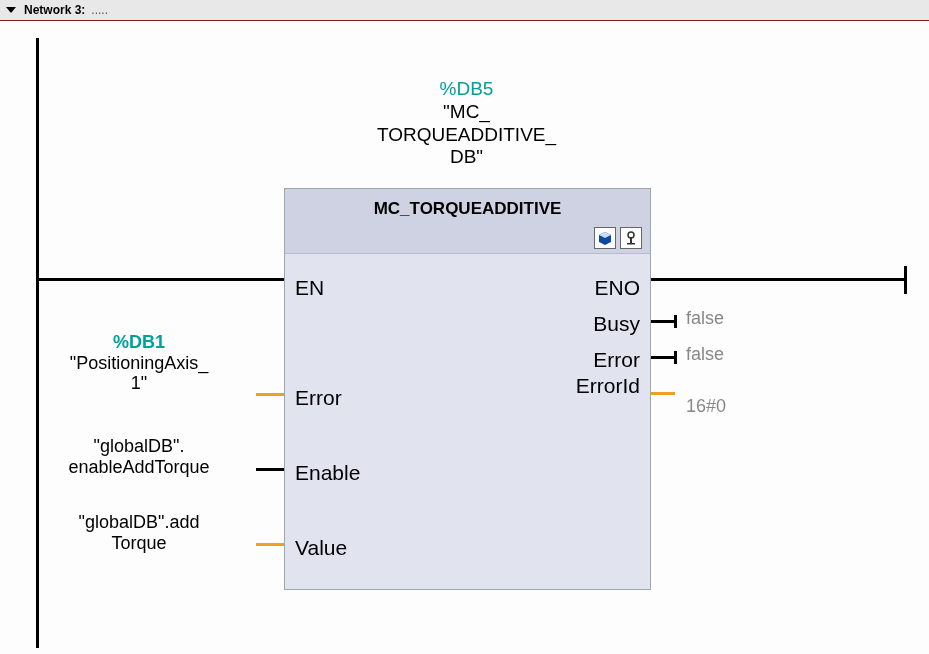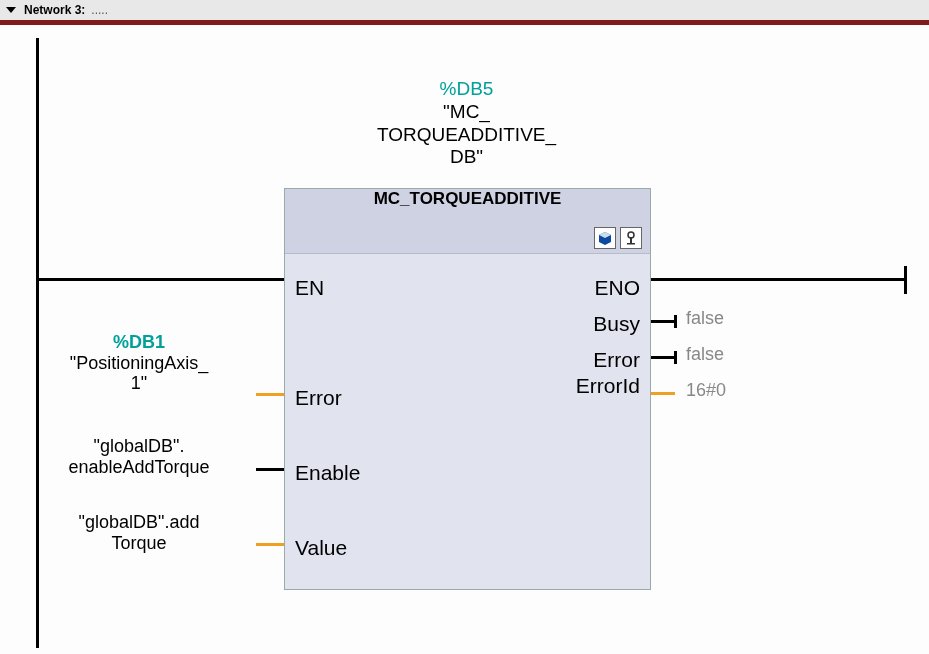--- a/index.html
+++ b/index.html
@@ -1,29 +1,29 @@
 <!DOCTYPE html>
 <html><head>
 <meta charset="utf-8">
 <style>
   html,body{margin:0;padding:0;background:#fdfdfd;font-family:"Segoe UI",Arial,sans-serif;font-size:17px;color:#000;}
   .canvas{position:relative;width:929px;height:654px;overflow:hidden;}
-  .network-header{position:absolute;left:0;top:0;right:0;height:20px;background:#e8e8e8;border-bottom:5px solid #7f1d1d;display:flex;align-items:center;font-size:12px;}
+  .network-header{position:absolute;left:0;top:0;right:0;height:20px;background:#e8e8e8;border-bottom:1px solid #7f1d1d;display:flex;align-items:center;font-size:12px;}
   .network-header .tri{margin:0 8px 0 6px;width:0;height:0;border-left:5px solid transparent;border-right:5px solid transparent;border-top:6px solid #000;}
   .network-header .title{font-weight:bold;margin-right:6px;}
   .network-header .subtitle{color:#555;}
   .rail-left{position:absolute;left:36px;top:38px;width:3px;height:610px;background:#000;}
   .rail-top{position:absolute;left:36px;top:278px;height:3px;background:#000;}
   .rail-top.seg1{width:248px;}            
   .rail-top.seg2{left:649px;width:258px;} 
   .rail-end{position:absolute;left:904px;top:266px;width:3px;height:28px;background:#000;}
   
   .fbk{position:absolute;left:284px;top:188px;width:365px;background:#cfd2e3;border:1px solid #9aa;}
   .fbk-head{height:64px;border-bottom:1px solid #b7bacb;text-align:center;font-weight:bold;font-size:17px;position:relative;}
-  .fbk-head .name{padding-top:0;}
+  .fbk-head .name{padding-top:10px;}
   .fbk-icons{position:absolute;right:8px;bottom:4px;display:flex;gap:4px;}
   .ico{width:20px;height:20px;border:1px solid #666;background:#fff;display:flex;align-items:center;justify-content:center;font-size:12px;line-height:1;}
   .ico svg{width:14px;height:14px;}
   .fbk-body{position:relative;height:335px;background:#e1e3ef;}
   .port{position:absolute;font-size:21px;white-space:nowrap;}
   .port.left{left:10px;}
   .port.right{right:10px;text-align:center;}
   
   .db-lbl{position:absolute;left:284px;width:365px;text-align:center;font-size:19px;line-height:1.2;}
   .db-lbl .db{color:#00a19a;font-weight:normal;}
@@ -113,15 +113,15 @@
   <div class="wire orange short" style="left:256px;top:393px"></div>
   <div class="wire short" style="left:256px;top:468px"></div>
   <div class="wire orange short" style="left:256px;top:543px"></div>
 
   <div class="owire" style="left:651px;top:320px"></div>
   <div class="owire" style="left:651px;top:356px"></div>
   <div class="wire orange" style="left:651px;top:392px;width:24px"></div>
 
   <div class="oval" style="left:686px;top:308px">false</div>
   <div class="oval" style="left:686px;top:344px">false</div>
-  <div class="oval" style="left:686px;top:380px">16#0</div>
+  <div class="oval" style="left:686px;top:396px">16#0</div>
 
 </div>
 
 </body></html>

